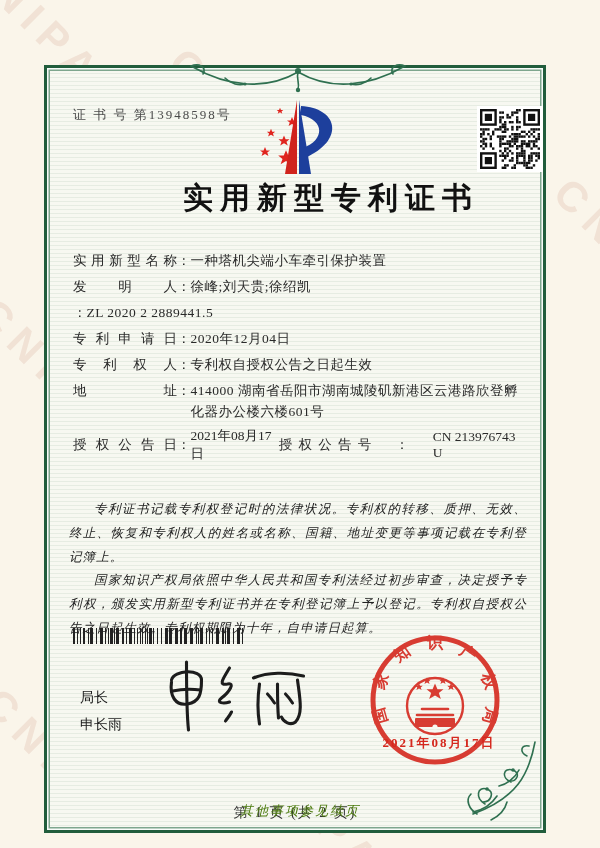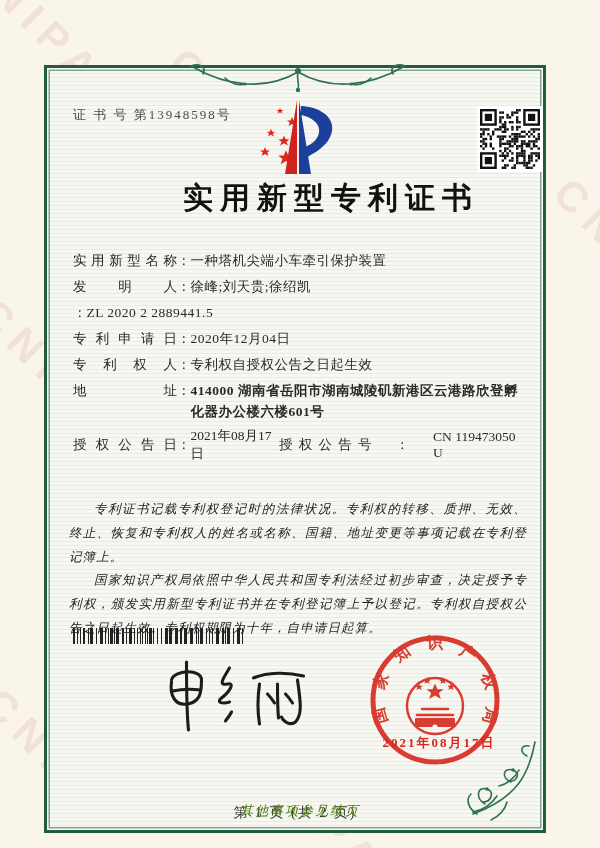--- a/index.html
+++ b/index.html
@@ -363,32 +363,32 @@
       <span class="fval">2020年12月04日</span>
     </div>
     <div class="frow">
       <span class="label">专利权人</span>
         <span class="colon">：</span>
       <span class="fval">专利权自授权公告之日起生效</span>
     </div>
     <div class="frow">
       <span class="label">地址</span>
         <span class="colon">：</span>
-      <span class="fval" style="max-width:330px;font-weight:bold;">414000 湖南省岳阳市湖南城陵矶新港区云港路欣登孵化器办公楼六楼601号</span>
+      <span class="fval" style="max-width:330px;">414000 湖南省岳阳市湖南城陵矶新港区云港路欣登孵化器办公楼六楼601号</span>
     </div>
     <div class="grant-row">
       <span class="pair">
         <span class="label">授权公告日</span>
           <span class="colon">：</span>
         <span>2021年08月17日</span>
       </span>
       <span class="pair pair2">
         <span class="label2">授权公告号</span>
           <span class="colon">：</span>
-        <span>CN 119473050 U</span>
+        <span>CN 213976743 U</span>
       </span>
     </div>
   </div>
 
   <div class="paras">
     <p>专利证书记载专利权登记时的法律状况。专利权的转移、质押、无效、终止、恢复和专利权人的姓名或名称、国籍、地址变更等事项记载在专利登记簿上。</p>
     <p>国家知识产权局依照中华人民共和国专利法经过初步审查，决定授予专利权，颁发实用新型专利证书并在专利登记簿上予以登记。专利权自授权公告之日起生效。专利权期限为十年，自申请日起算。</p>
   </div>
 
   <svg class="barcode" viewBox="0 0 170 16" preserveAspectRatio="none" id="barcode-svg">
@@ -432,20 +432,24 @@
       <rect x="139" y="0" width="1" height="16" fill="#222"></rect>
       <rect x="143" y="0" width="3" height="16" fill="#222"></rect>
       <rect x="149" y="0" width="2" height="16" fill="#222"></rect>
       <rect x="152" y="0" width="1" height="16" fill="#222"></rect>
       <rect x="154" y="0" width="3" height="16" fill="#222"></rect>
       <rect x="160" y="0" width="1" height="16" fill="#222"></rect>
       <rect x="164" y="0" width="3" height="16" fill="#222"></rect>
       <rect x="169" y="0" width="1" height="16" fill="#222"></rect>
     </svg>
 
+  <div class="signer">
+    <div>局长</div>
+    <div>申长雨</div>
+  </div>
 
   <svg class="signature" viewBox="0 0 160 100">
     <g stroke="#1c1c1c" stroke-width="3.1" fill="none" stroke-linecap="round" stroke-linejoin="round">
       <path d="M14,30 C16,20 44,18 44,30 C44,44 42,52 30,54 C18,56 12,46 14,32"></path>
       <path d="M15,41 C24,39 36,39 43,40"></path>
       <path d="M29,12 C29,35 29,62 31,80"></path>
       <path d="M72,18 C66,28 60,36 70,34 C78,32 72,42 64,48 C58,53 66,54 72,52"></path>
       <path d="M74,62 C72,66 70,68 68,71"></path>
       <path d="M96,28 C110,22 130,22 146,26"></path>
       <path d="M102,34 C100,48 100,62 102,74"></path>

